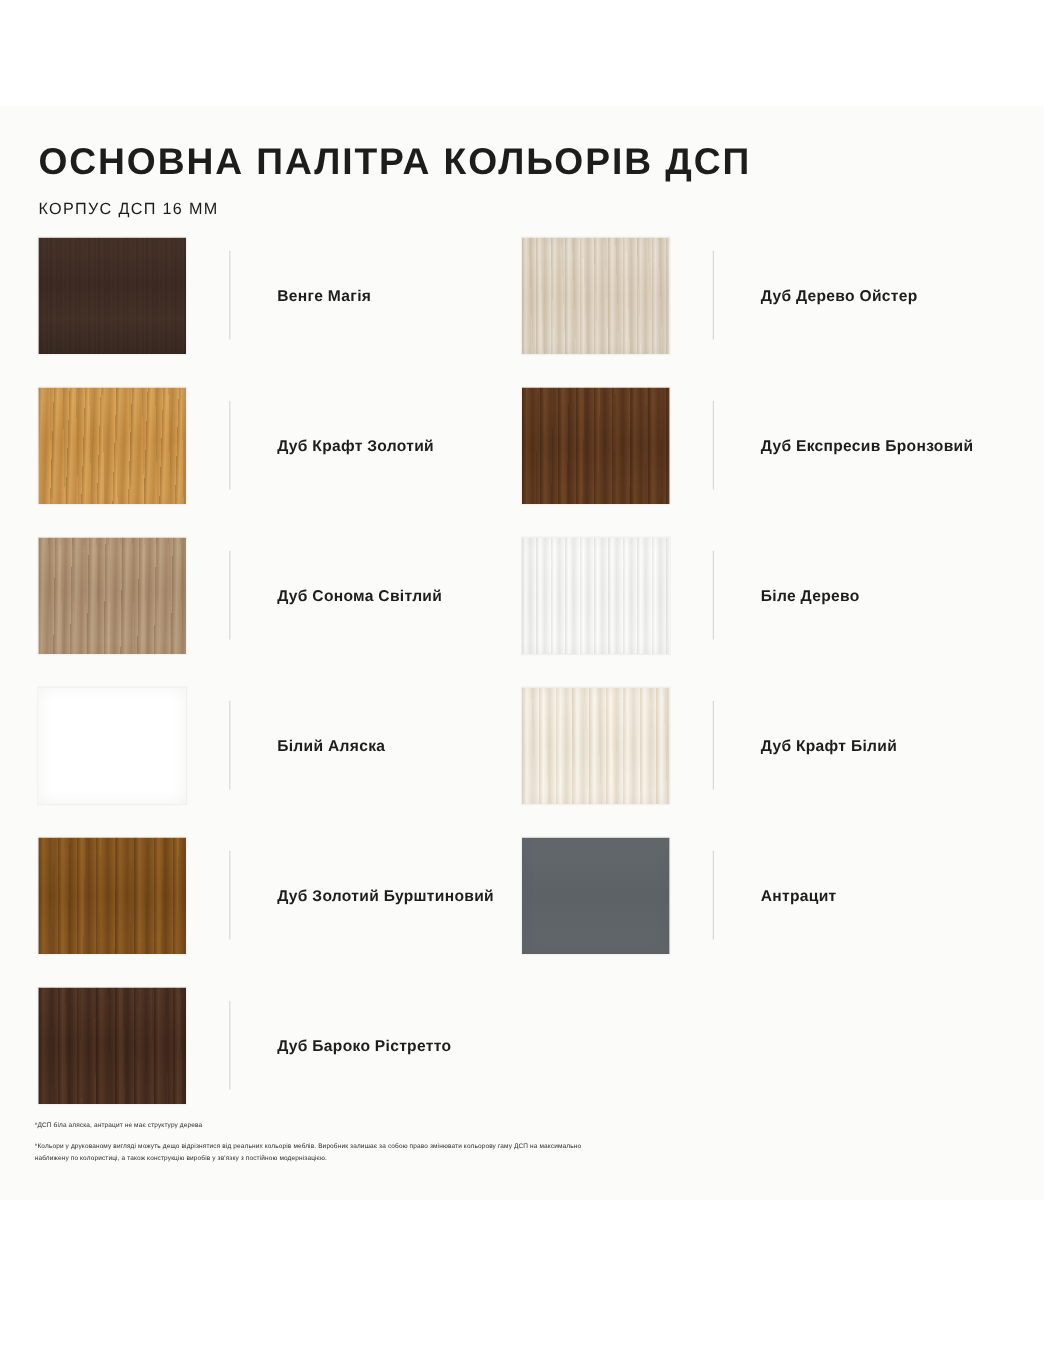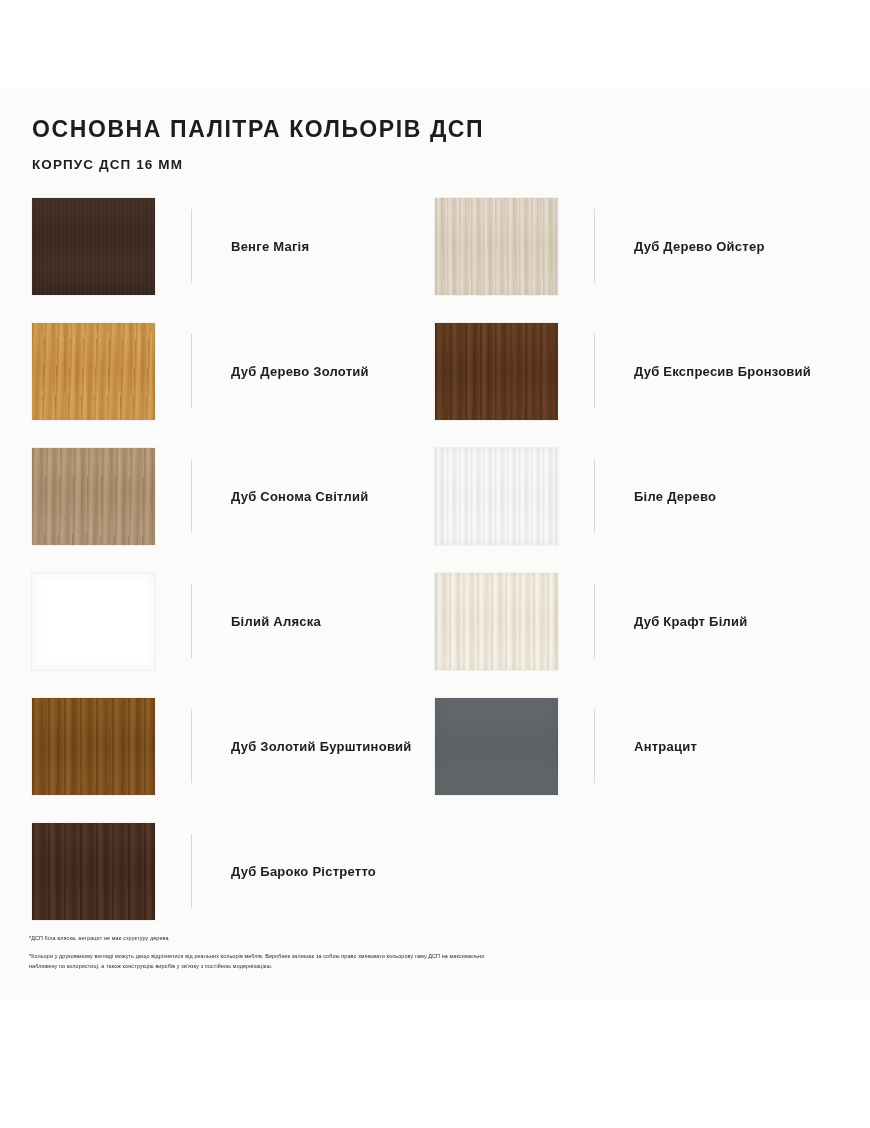--- a/index.html
+++ b/index.html
@@ -33,31 +33,31 @@
     background: #fbfbfa;
   }
 
   .header {
     position: absolute;
     left: 32px;
     top: 116px;
     width: 806px;
   }
   .title {
-    font-size: 23px;
+    font-size: 31px;
     font-weight: 700;
     letter-spacing: 1.6px;
     color: #1d1d1b;
     margin: 0;
     line-height: 1.2;
     white-space: nowrap;
   }
   .subtitle {
     font-size: 13.5px;
-    font-weight: 700;
+    font-weight: 400;
     letter-spacing: 1.1px;
     color: #1d1d1b;
     margin: 13px 0 0 0;
     line-height: 1.2;
   }
 
   .grid {
     position: absolute;
     left: 32px;
     top: 198px;
@@ -272,21 +272,21 @@
         </div>
       <div class="divider"></div>
       <div class="label">Дуб Дерево Ойстер</div>
     </div>
 
     <div class="swatch-row">
       <div class="swatch">
           <div class="tex t-kraftgold"></div>
         </div>
       <div class="divider"></div>
-      <div class="label">Дуб Дерево Золотий</div>
+      <div class="label">Дуб Крафт Золотий</div>
     </div>
 
     <div class="swatch-row">
       <div class="swatch">
           <div class="tex t-bronze"></div>
         </div>
       <div class="divider"></div>
       <div class="label">Дуб Експресив Бронзовий</div>
     </div>
 

